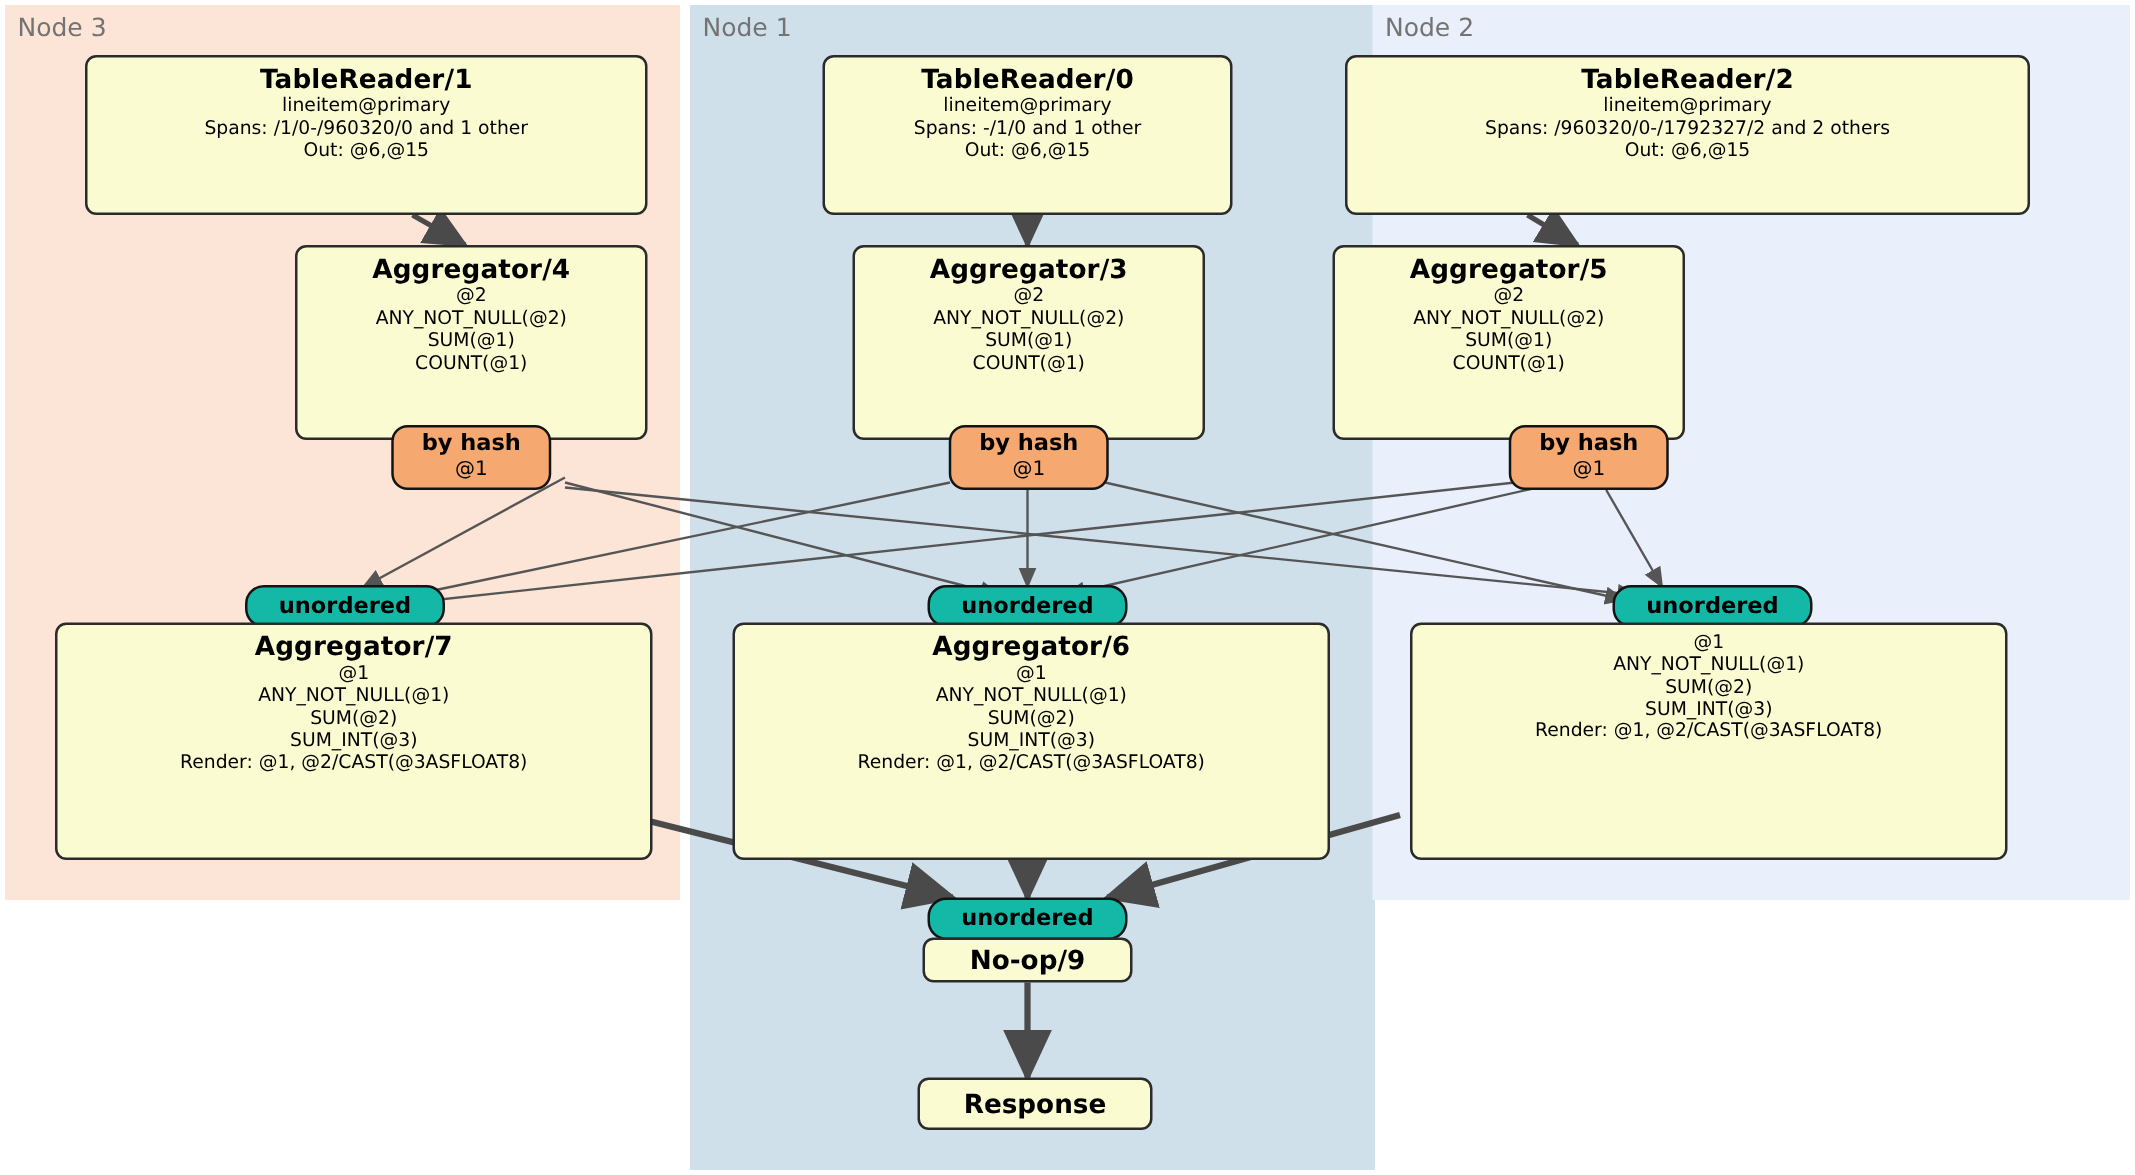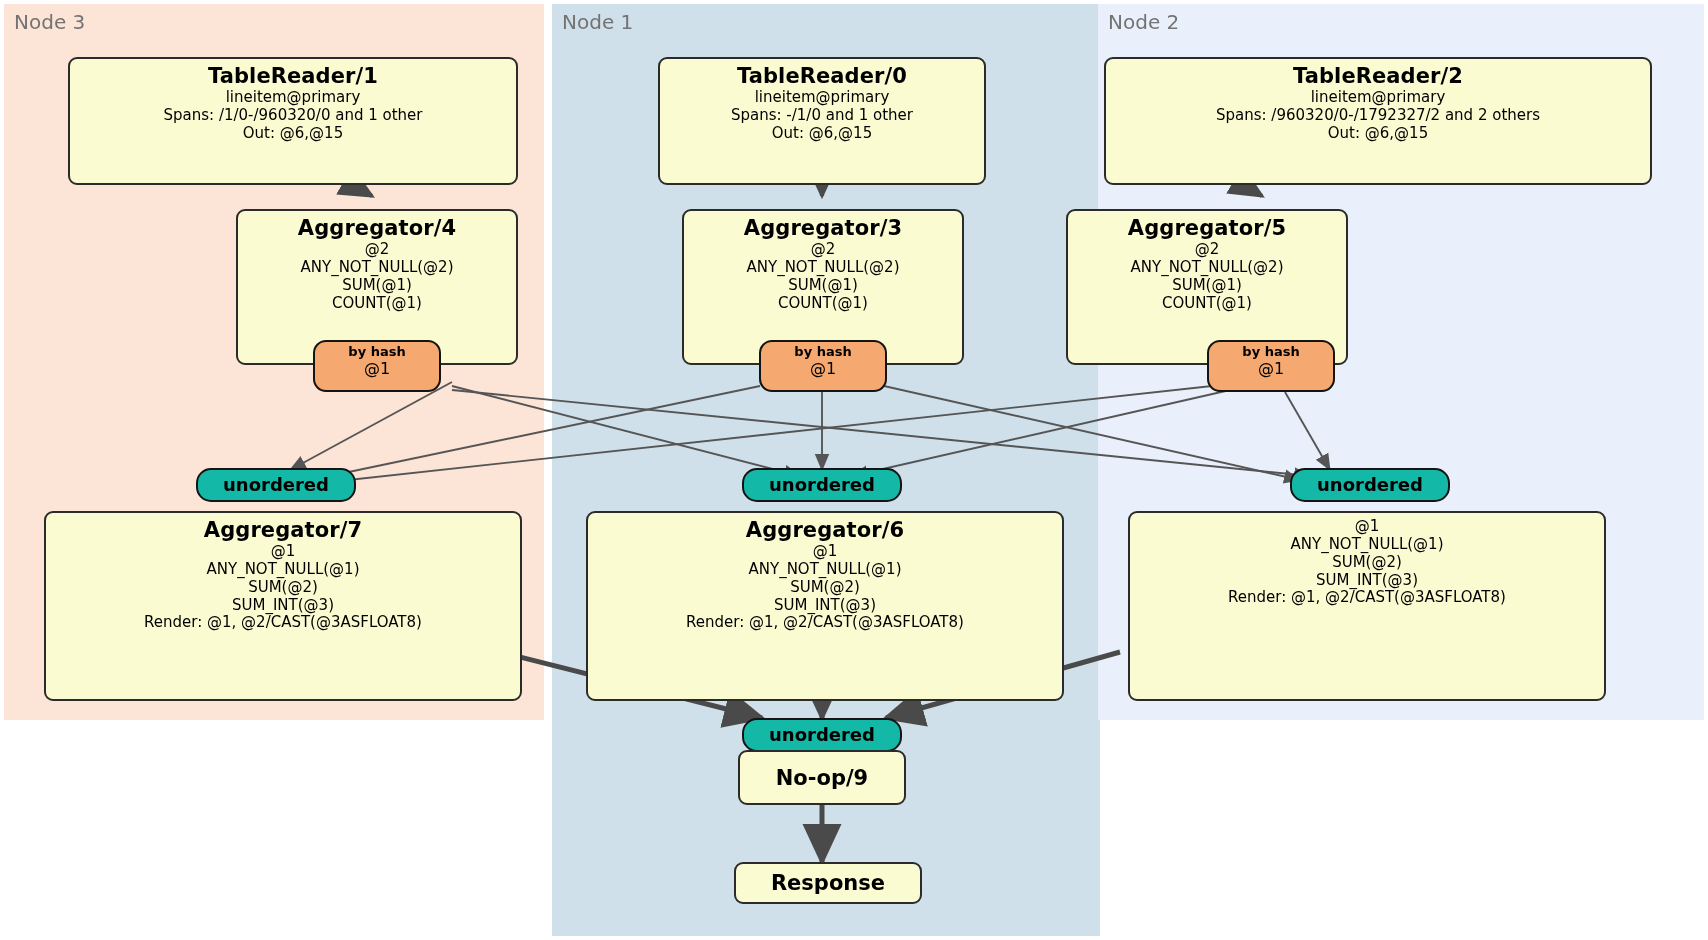--- a/index.html
+++ b/index.html
@@ -15,34 +15,34 @@
   #panel-node3{left:4px;  top:4px;  width:540px;  height:716px; background:#fce4d6;}
   #panel-node1{left:552px;top:4px;  width:548px;  height:932px; background:#d0e0eb;}
   #panel-node2{left:1098px;top:4px; width:606px;  height:716px; background:#eaf0fb;}
 
   
   #edges{position:absolute;left:0;top:0;width:1708px;height:940px;pointer-events:none;}
 
   
   .box{position:absolute;box-sizing:border-box;background:#fbfbd2;
        border:2.2px solid #2b2b2b;border-radius:9px;
-       text-align:center;color:#000;line-height:1.19;padding:5px 10px 6px;margin-top:13px;}
+       text-align:center;color:#000;line-height:1.19;padding:5px 10px 6px;}
   .box .ttl{font-weight:bold;font-size:21px;letter-spacing:.1px;}
   .box .ln{font-size:15px;}
 
   .smallbox{position:absolute;box-sizing:border-box;background:#fbfbd2;
        border:2.2px solid #2b2b2b;border-radius:9px;text-align:center;
        font-weight:bold;font-size:21px;color:#000;display:flex;
        align-items:center;justify-content:center;}
 
   
   .pill{position:absolute;box-sizing:border-box;border:2.2px solid #141414;
         text-align:center;color:#000;line-height:1.15;}
   .pill.hash{background:#f5a870;border-radius:13px;padding:3px 0 4px;}
-  .pill.hash .h1{font-weight:bold;font-size:13px;}
+  .pill.hash .h1{font-weight:bold;font-size:18px;}
   .pill.hash .h2{font-size:16px;}
   .pill.unord{background:#14b8a6;border-radius:15px;font-weight:bold;font-size:18px;
         display:flex;align-items:center;justify-content:center;}
 </style>
 </head>
 <body>
 
 <div id="stage">
 
   <div class="panel" id="panel-node3">
@@ -95,21 +95,21 @@
     <div class="ln">Out: @6,@15</div>
   </div>
 
   <div class="box" style="left:658px;top:44px;width:328px;height:128px;">
     <div class="ttl">TableReader/0</div>
     <div class="ln">lineitem@primary</div>
     <div class="ln">Spans: -/1/0 and 1 other</div>
     <div class="ln">Out: @6,@15</div>
   </div>
 
-  <div class="box" style="left:1104px;top:44px;width:548px;height:128px;">
+  <div class="box" style="left:1076px;top:44px;width:548px;height:128px;">
     <div class="ttl">TableReader/2</div>
     <div class="ln">lineitem@primary</div>
     <div class="ln">Spans: /960320/0-/1792327/2 and 2 others</div>
     <div class="ln">Out: @6,@15</div>
   </div>
 
   <div class="box" style="left:236px;top:196px;width:282px;height:156px;">
     <div class="ttl">Aggregator/4</div>
     <div class="ln">@2</div>
     <div class="ln">ANY_NOT_NULL(@2)</div>
@@ -181,21 +181,21 @@
     <div class="ln">ANY_NOT_NULL(@1)</div>
     <div class="ln">SUM(@2)</div>
     <div class="ln">SUM_INT(@3)</div>
     <div class="ln">Render: @1, @2/CAST(@3ASFLOAT8)</div>
   </div>
 
   <div class="pill unord" style="left:742px;top:718px;width:160px;height:34px;">
     <span>unordered</span>
   </div>
 
-  <div class="smallbox" style="left:738px;top:750px;width:168px;height:55px;">
+  <div class="smallbox" style="left:738px;top:750px;width:168px;height:36px;">
     <span>No-op/9</span>
   </div>
 
   <div class="smallbox" style="left:734px;top:862px;width:188px;height:42px;">
     <span>Response</span>
   </div>
 
 </div>
 
 </body></html>

